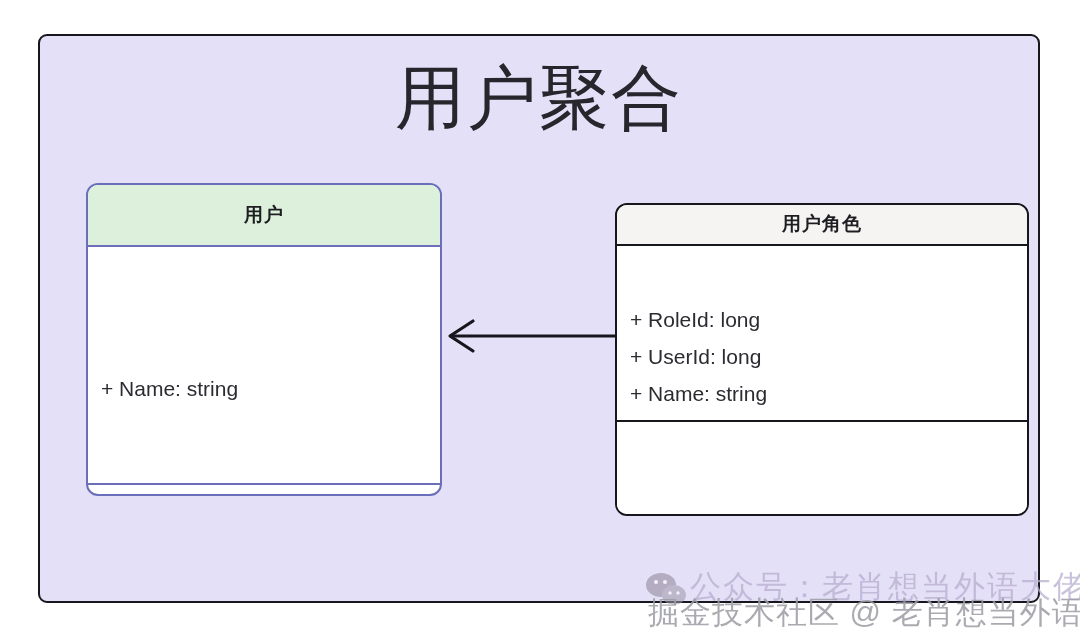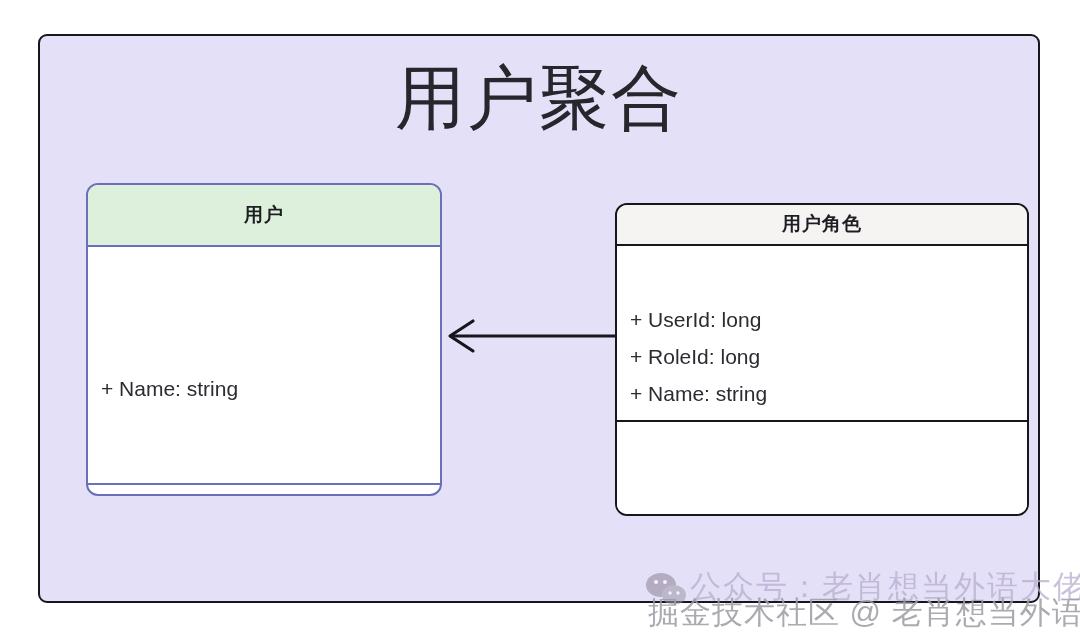--- a/index.html
+++ b/index.html
@@ -180,22 +180,22 @@
   </div>
 
   <svg id="association-arrow" viewBox="0 0 200 60" width="200" height="60" xmlns="http://www.w3.org/2000/svg">
     <line x1="200" y1="30" x2="14" y2="30" stroke="#16161d" stroke-width="3.2" stroke-linecap="square"></line>
     <polyline points="33,15 10,30 33,45" fill="none" stroke="#16161d" stroke-width="3.2" stroke-linecap="round" stroke-linejoin="round"></polyline>
   </svg>
 
   <div class="uml-class" id="class-user-role">
     <div class="uml-header">用户角色</div>
     <div class="uml-compartment attrs">
+      <div class="uml-member">+ RoleId: long</div>
       <div class="uml-member">+ UserId: long</div>
-      <div class="uml-member">+ RoleId: long</div>
       <div class="uml-member">+ Name: string</div>
     </div>
     <div class="uml-compartment methods"></div>
   </div>
 
 </div>
 
 <svg id="watermark-wechat-icon" class="watermark" viewBox="0 0 42 34" width="42" height="34" xmlns="http://www.w3.org/2000/svg">
   <ellipse cx="16" cy="13" rx="15" ry="12" fill="#8d8496"></ellipse>
   <ellipse cx="29" cy="23" rx="12" ry="10" fill="#9f97a8"></ellipse>

